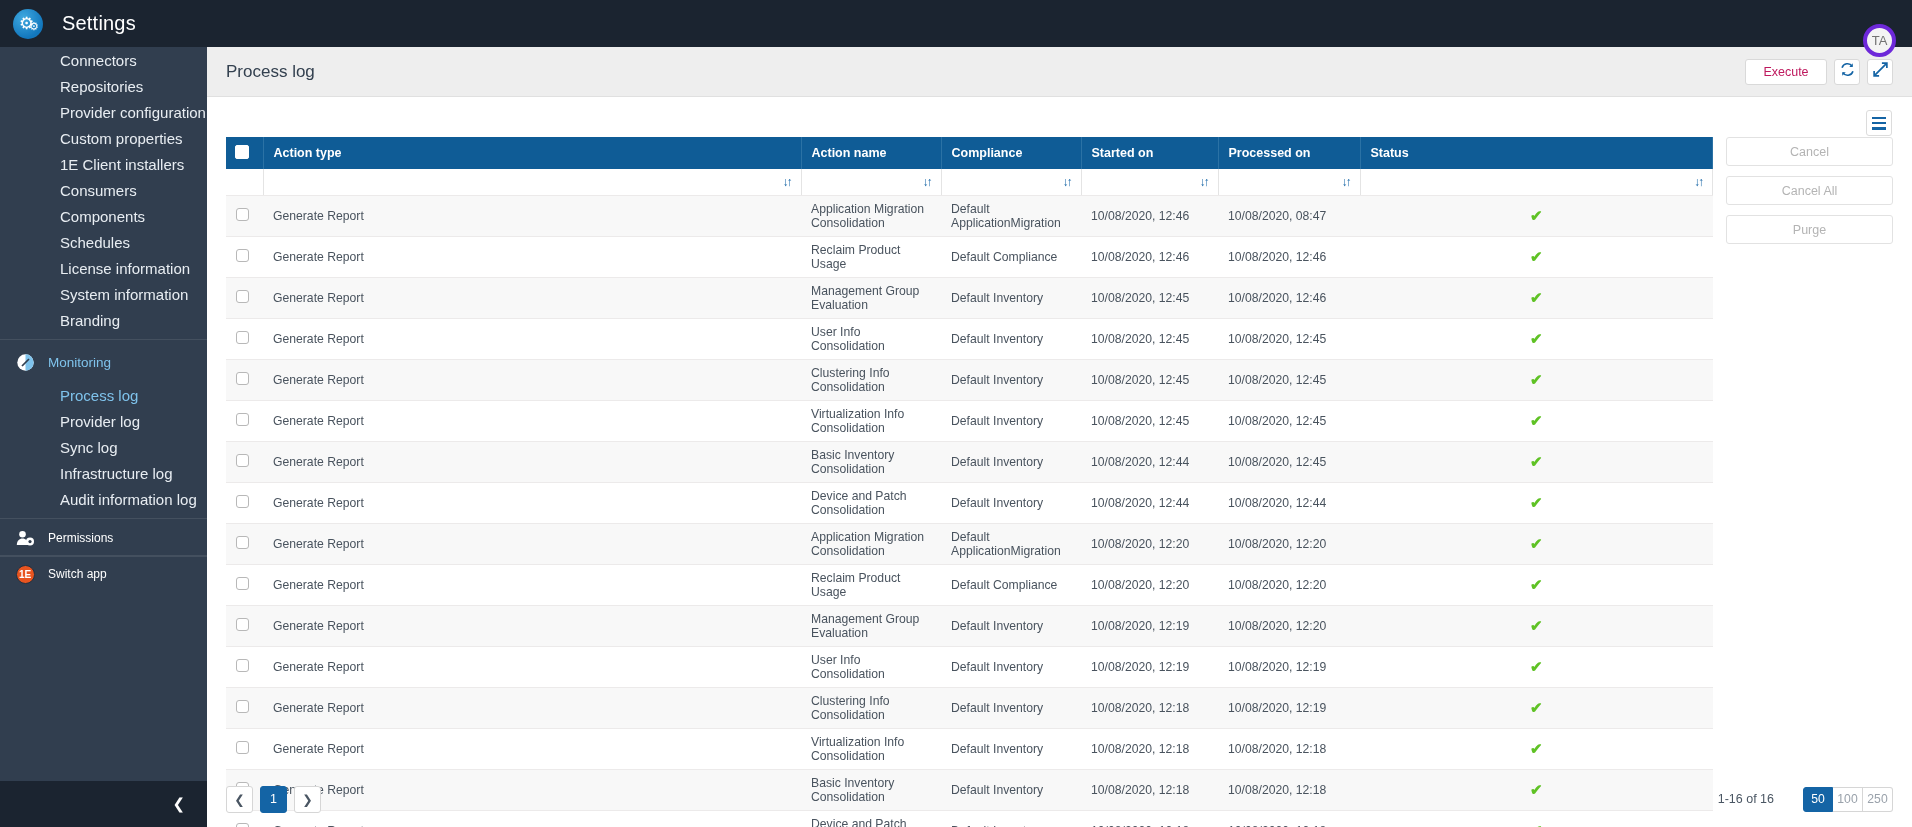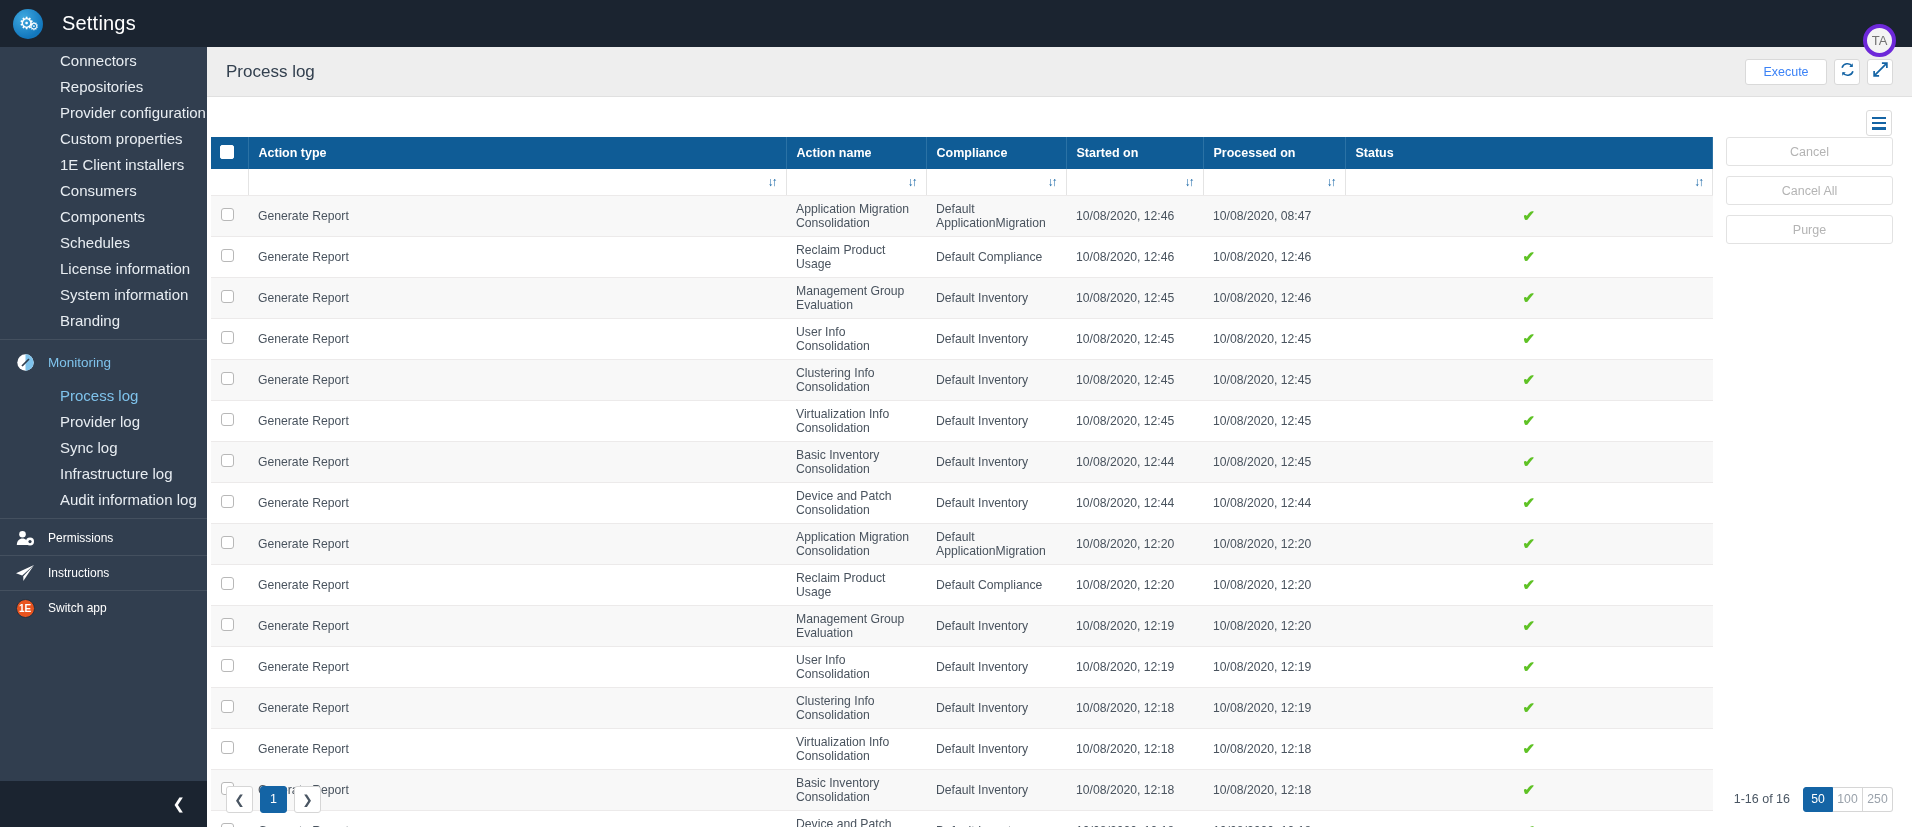--- a/index.html
+++ b/index.html
@@ -95,30 +95,30 @@
           background: #fff; }
   .page-head {
     height: 50px; flex: 0 0 50px; background: #eeeeee;
     display: flex; align-items: center; padding: 0 19px;
     border-bottom: 1px solid #e0e0e0;
   }
   .page-title { font-size: 17px; color: #33404f; }
   .head-actions { margin-left: auto; display: flex; align-items: center; gap: 7px; }
   .btn-exec {
     width: 82px; height: 26px; background: #fff; border: 1px solid #d9d9d9;
-    border-radius: 3px; font-size: 12.5px; color: #3b82f6; cursor: pointer;
+    border-radius: 3px; font-size: 12.5px; color: #be185d; cursor: pointer;
     font-family: inherit;
   }
   .icon-btn {
     width: 26px; height: 26px; background: #fff; border: 1px solid #d9d9d9;
     border-radius: 3px; display: flex; align-items: center; justify-content: center;
     cursor: pointer; color: #1464a5;
   }
 
-  .content { flex: 1 1 auto; padding: 12px 19px 0 4px; display: flex;
+  .content { flex: 1 1 auto; padding: 12px 19px 0 19px; display: flex;
              flex-direction: column; min-height: 0; }
   .grid-toolbar { height: 32px; display: flex; align-items: center;
                   justify-content: flex-end; padding-right: 1px; }
   .ham {
     width: 26px; height: 26px; border: 1px solid #dcdcdc; background:#fff;
     border-radius: 3px; display: flex; flex-direction: column;
     justify-content: center; align-items: center; gap: 3px; cursor: pointer;
   }
   .ham i { display: block; width: 14px; height: 2.4px; background: #1464a5; }
 
@@ -175,21 +175,21 @@
   }
   .pager { display: flex; align-items: center; gap: 7px; }
   .pg {
     min-width: 27px; height: 27px; border: 1px solid #d6d6d6; background: #fff;
     border-radius: 3px; color: #4a5663; font-size: 12.5px; cursor: pointer;
     display: flex; align-items: center; justify-content: center;
     font-family: inherit; padding: 0 7px;
   }
   .pg.current { background: #1464a5; border-color: #1464a5; color: #fff; }
   .foot-right { margin-left: auto; display: flex; align-items: center; gap: 9px; }
-  .rangetxt { font-size: 12.5px; color: #4a5663; margin-right: 4px; }
+  .rangetxt { font-size: 12.5px; color: #4a5663; margin-right: 20px; }
   .sizes { display: flex; }
   .size {
     min-width: 30px; height: 25px; border: 1px solid #d6d6d6; background: #fff;
     color: #9aa2ab; font-size: 12.2px; display: flex; align-items: center;
     justify-content: center; cursor: pointer; border-left: none;
     font-family: inherit;
   }
   .size:first-child { border-left: 1px solid #d6d6d6; border-radius: 3px 0 0 3px; }
   .size:last-child { border-radius: 0 3px 3px 0; }
   .size.active { background: #1464a5; border-color: #1464a5; color: #fff; }
@@ -283,29 +283,20 @@
               <path d="M0.8 15 C0.8 10.6 3.4 8.4 6.5 8.4 C9.6 8.4 12.2 10.6 12.2 15 Z" fill="#ffffff"></path>
               <circle cx="14" cy="11.6" r="4" fill="#ffffff"></circle>
               <circle cx="14" cy="11.6" r="1.6" fill="#313e4f"></circle>
             </svg>
           </span>
           <span class="nav-label">Permissions</span>
         </div>
 
         <div class="nav-sep tight"></div>
 
-        <div class="nav-row">
-          <span class="nav-ico">
-            <svg width="20" height="18" viewBox="0 0 20 18">
-              <path d="M19 1 L1 9.2 L7.2 11.4 Z" fill="#ffffff"></path>
-              <path d="M19 1 L8.3 12.3 L8.3 17 Z" fill="#ffffff"></path>
-            </svg>
-          </span>
-          <span class="nav-label">Instructions</span>
-        </div>
 
         <div class="nav-sep tight"></div>
 
         <div class="nav-row switch-app-wrap">
           <span class="nav-ico">
             <span class="onee"></span>
           </span>
           <span class="nav-label">Switch app</span>
         </div>
       </div>

